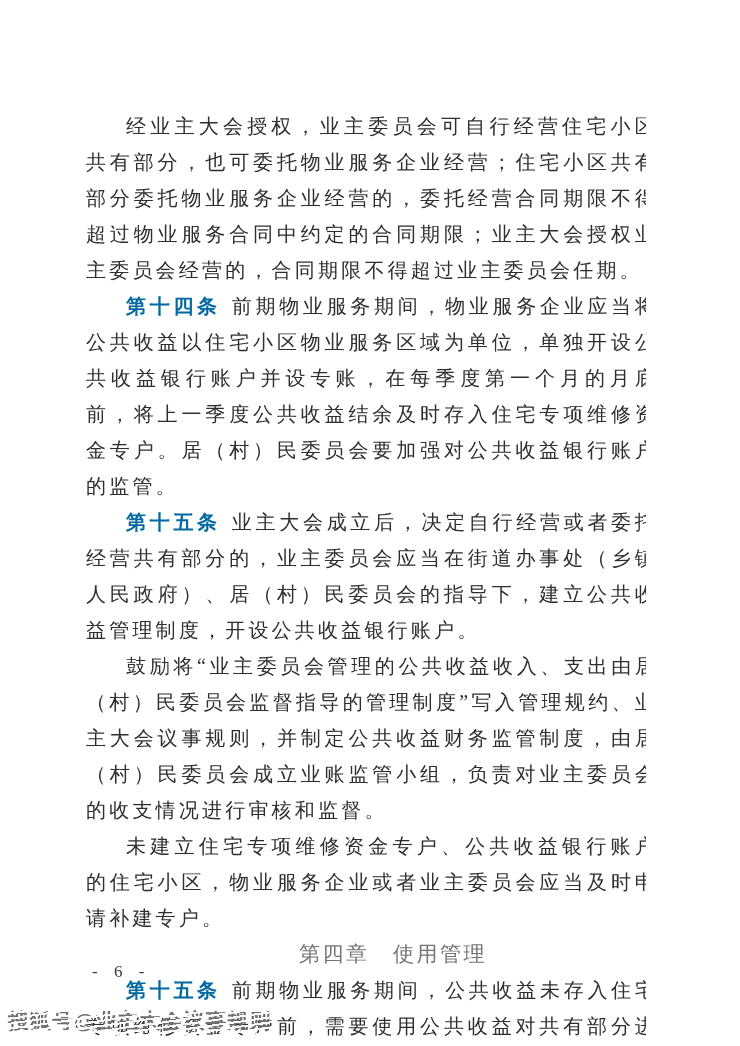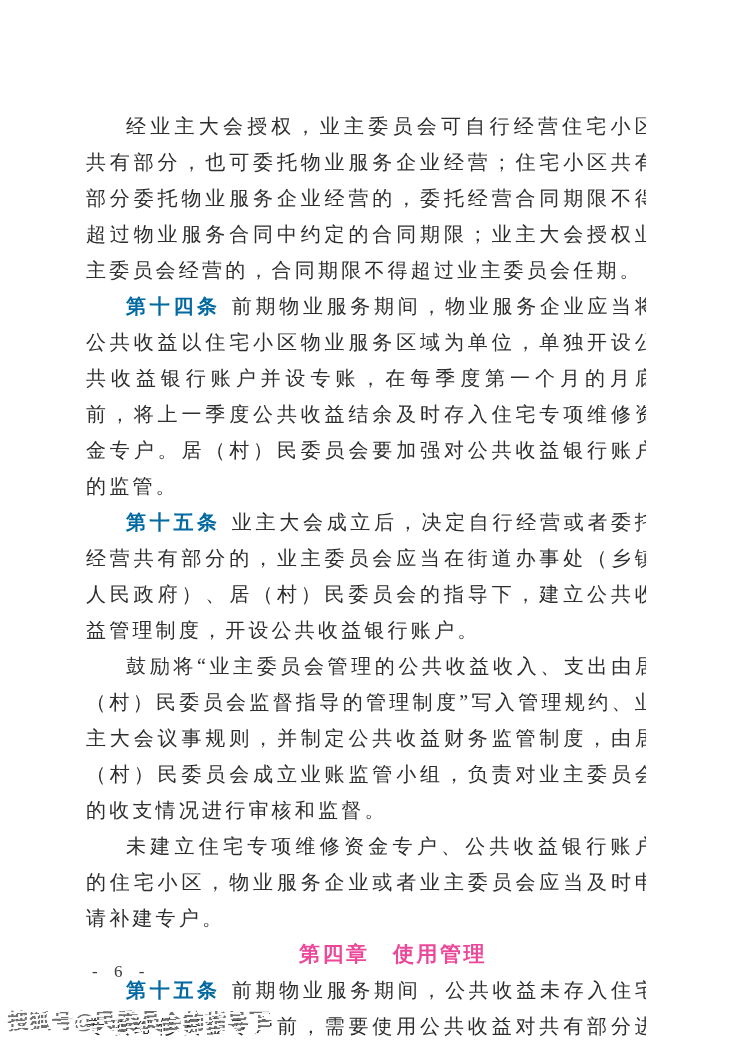--- a/index.html
+++ b/index.html
@@ -38,24 +38,24 @@
   }
   .lead:not(:empty) {
     margin-right: 0.55em;
   }
   .chapter-heading {
     margin: 12px 0 6px 0;
     text-indent: 0;
     text-align: left;
     text-align-last: center;
     font-family: "Liberation Sans", "DejaVu Sans", sans-serif;
-    font-weight: 700;
+    font-weight: 400;
     font-size: 21px;
     letter-spacing: 2.5px;
-    color: #ec4899;
+    color: #737373;
   }
   .page-number {
     position: absolute;
     left: 92px;
     top: 962px;
     font-size: 17px;
     letter-spacing: 6px;
     color: #3a3a3a;
     font-family: "Liberation Serif", "DejaVu Serif", serif;
   }
@@ -117,15 +117,15 @@
     <p class="chapter-heading">第四章　使用管理</p>
 
     <p>
       <span class="lead">第十五条</span><span>前期物业服务期间，公共收益未存入住宅专项维修资金专户前，需要使用公共收益对共有部分进行维修、更新和</span>
     </p>
 
   </div>
 
   <div class="page-number">- 6 -</div>
 
-  <div class="watermark">搜狐号@民委员会的指导下</div>
+  <div class="watermark">搜狐号@业主大会议事规则</div>
 
 </div>
 
 </body></html>

